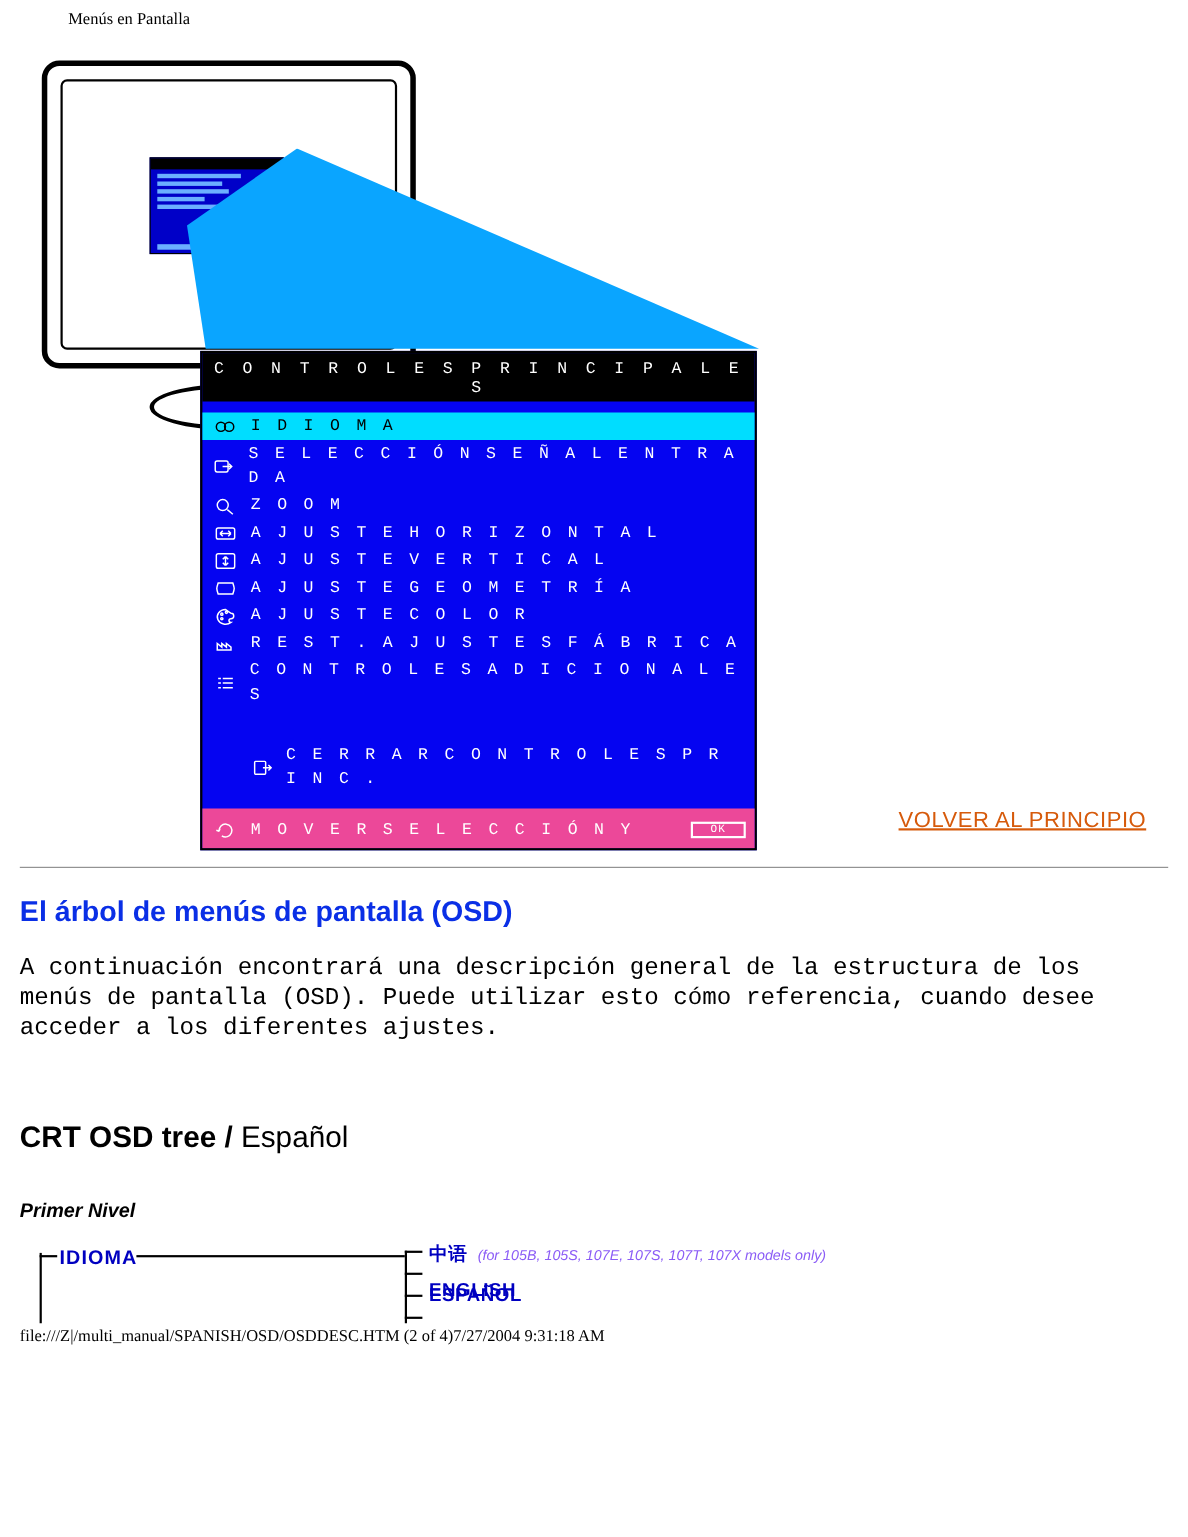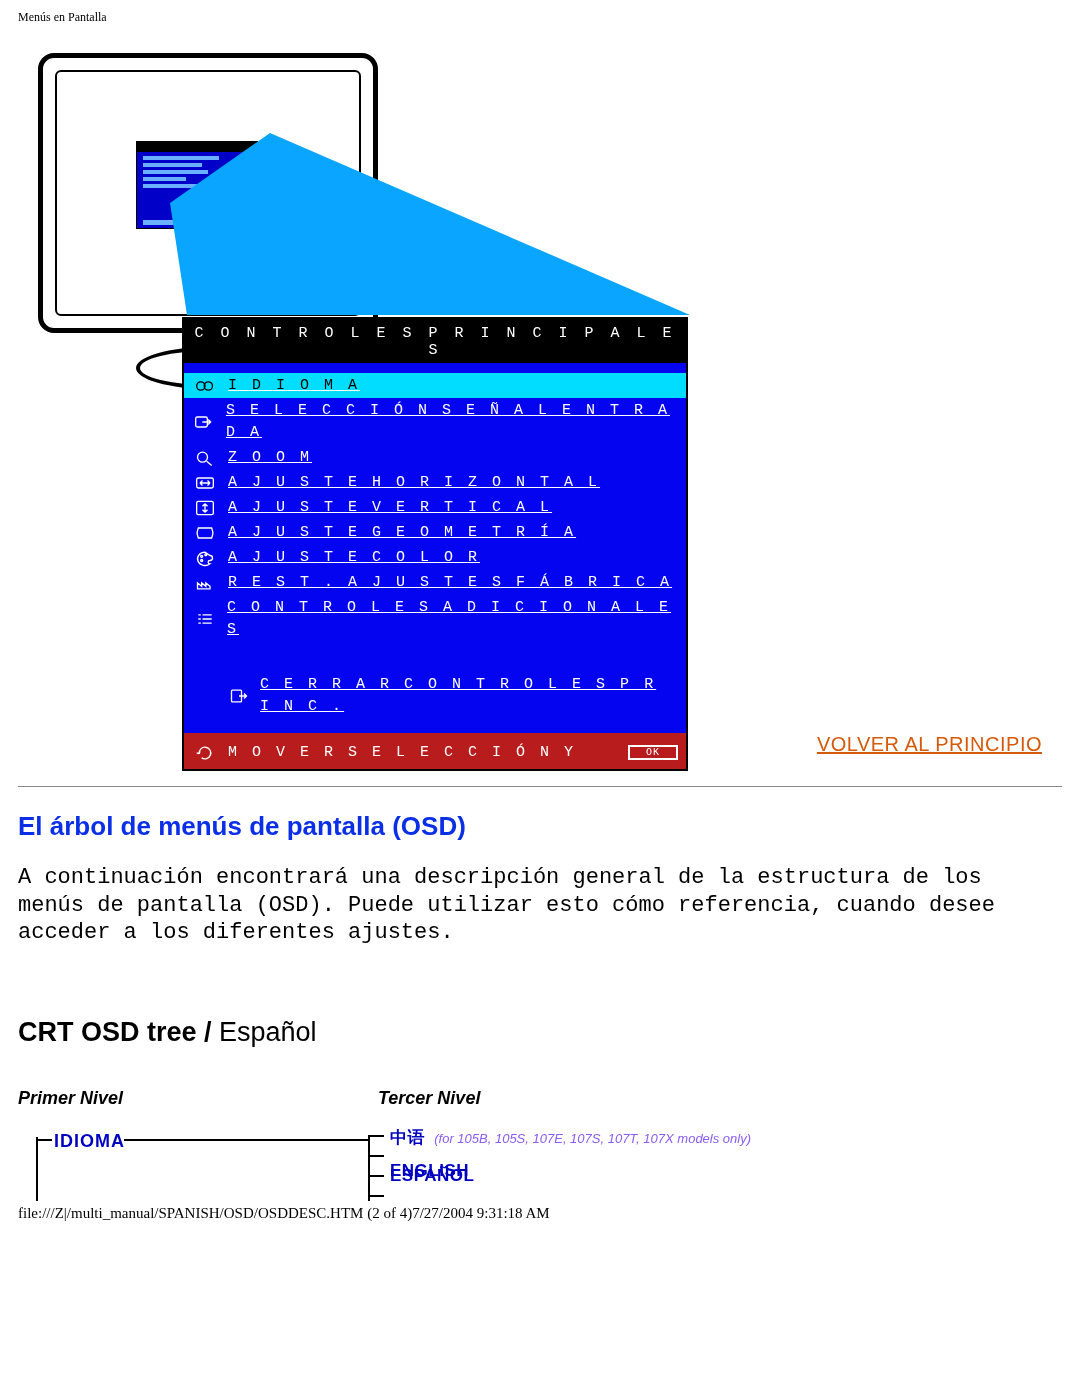--- a/index.html
+++ b/index.html
@@ -8,23 +8,24 @@
     background: #fff;
     font-family: "Times New Roman", Times, serif;
     color: #000;
     width: 1080px;
   }
   .page {
     padding: 10px 18px 6px 18px;
     box-sizing: border-box;
   }
   .crumb {
-    font-size: 12px;
+    font-size: 15px;
     color: #000;
     margin-bottom: 28px;
+    margin-left: 44px;
   }
   
   .figure-wrap {
     position: relative;
     width: 700px;
     height: 640px;
     margin-left: 8px;
     margin-bottom: 40px;
   }
   .monitor {
@@ -126,21 +127,20 @@
   .osd-title {
     background: #000;
     color: #fff;
     text-align: center;
     padding: 6px 0 4px;
     letter-spacing: 4px;
     font-size: 15px;
   }
   .osd-body {
     padding: 10px 8px 4px 8px;
-    text-decoration: underline;
   }
   .osd-row {
     display: flex;
     align-items: center;
     padding: 2px 0 1px 0;
     line-height: 22px;
   }
   .osd-row.hi {
     background: #00ddff;
     color: #000;
@@ -153,21 +153,21 @@
     width: 26px;
     justify-content: center;
     margin-right: 10px;
   }
   .osd-sep { height: 30px; }
   .osd-close {
     padding-left: 36px;
   }
   .osd-bottom {
     border-top: 0px solid #000;
-    background: #b91c1c;
+    background: #ec4899;
     display: flex;
     align-items: center;
     padding: 10px 8px 8px 8px;
     margin-top: 10px;
     justify-content: flex-end;
   }
   .osd-bottom .osd-icon { margin-right: 10px; }
   .ok-box {
     margin-left: auto;
     border: 2px solid #fff;
@@ -439,21 +439,20 @@
   <h2 class="tree-heading">El árbol de menús de pantalla (OSD)</h2>
 
   <p class="body-text">A continuación encontrará una descripción general de la estructura de los menús de pantalla (OSD). Puede utilizar esto cómo referencia, cuando desee acceder a los diferentes ajustes.</p>
 
   <div class="tree-title">
     <span class="b">CRT OSD tree /</span><span class="r"> Español</span>
   </div>
 
   <div class="levels">
     <div>Primer Nivel</div>
-    <div>Tercer Nivel</div>
   </div>
 
   <div class="tree">
     <div class="tree-stem"></div>
     <div class="tree-branch0"></div>
     <div class="tree-l1">IDIOMA</div>
     <div class="tree-hstem"></div>
     <div class="tree-vstem2"></div>
 
     <div class="tree-branch" style="top:6px"></div>

